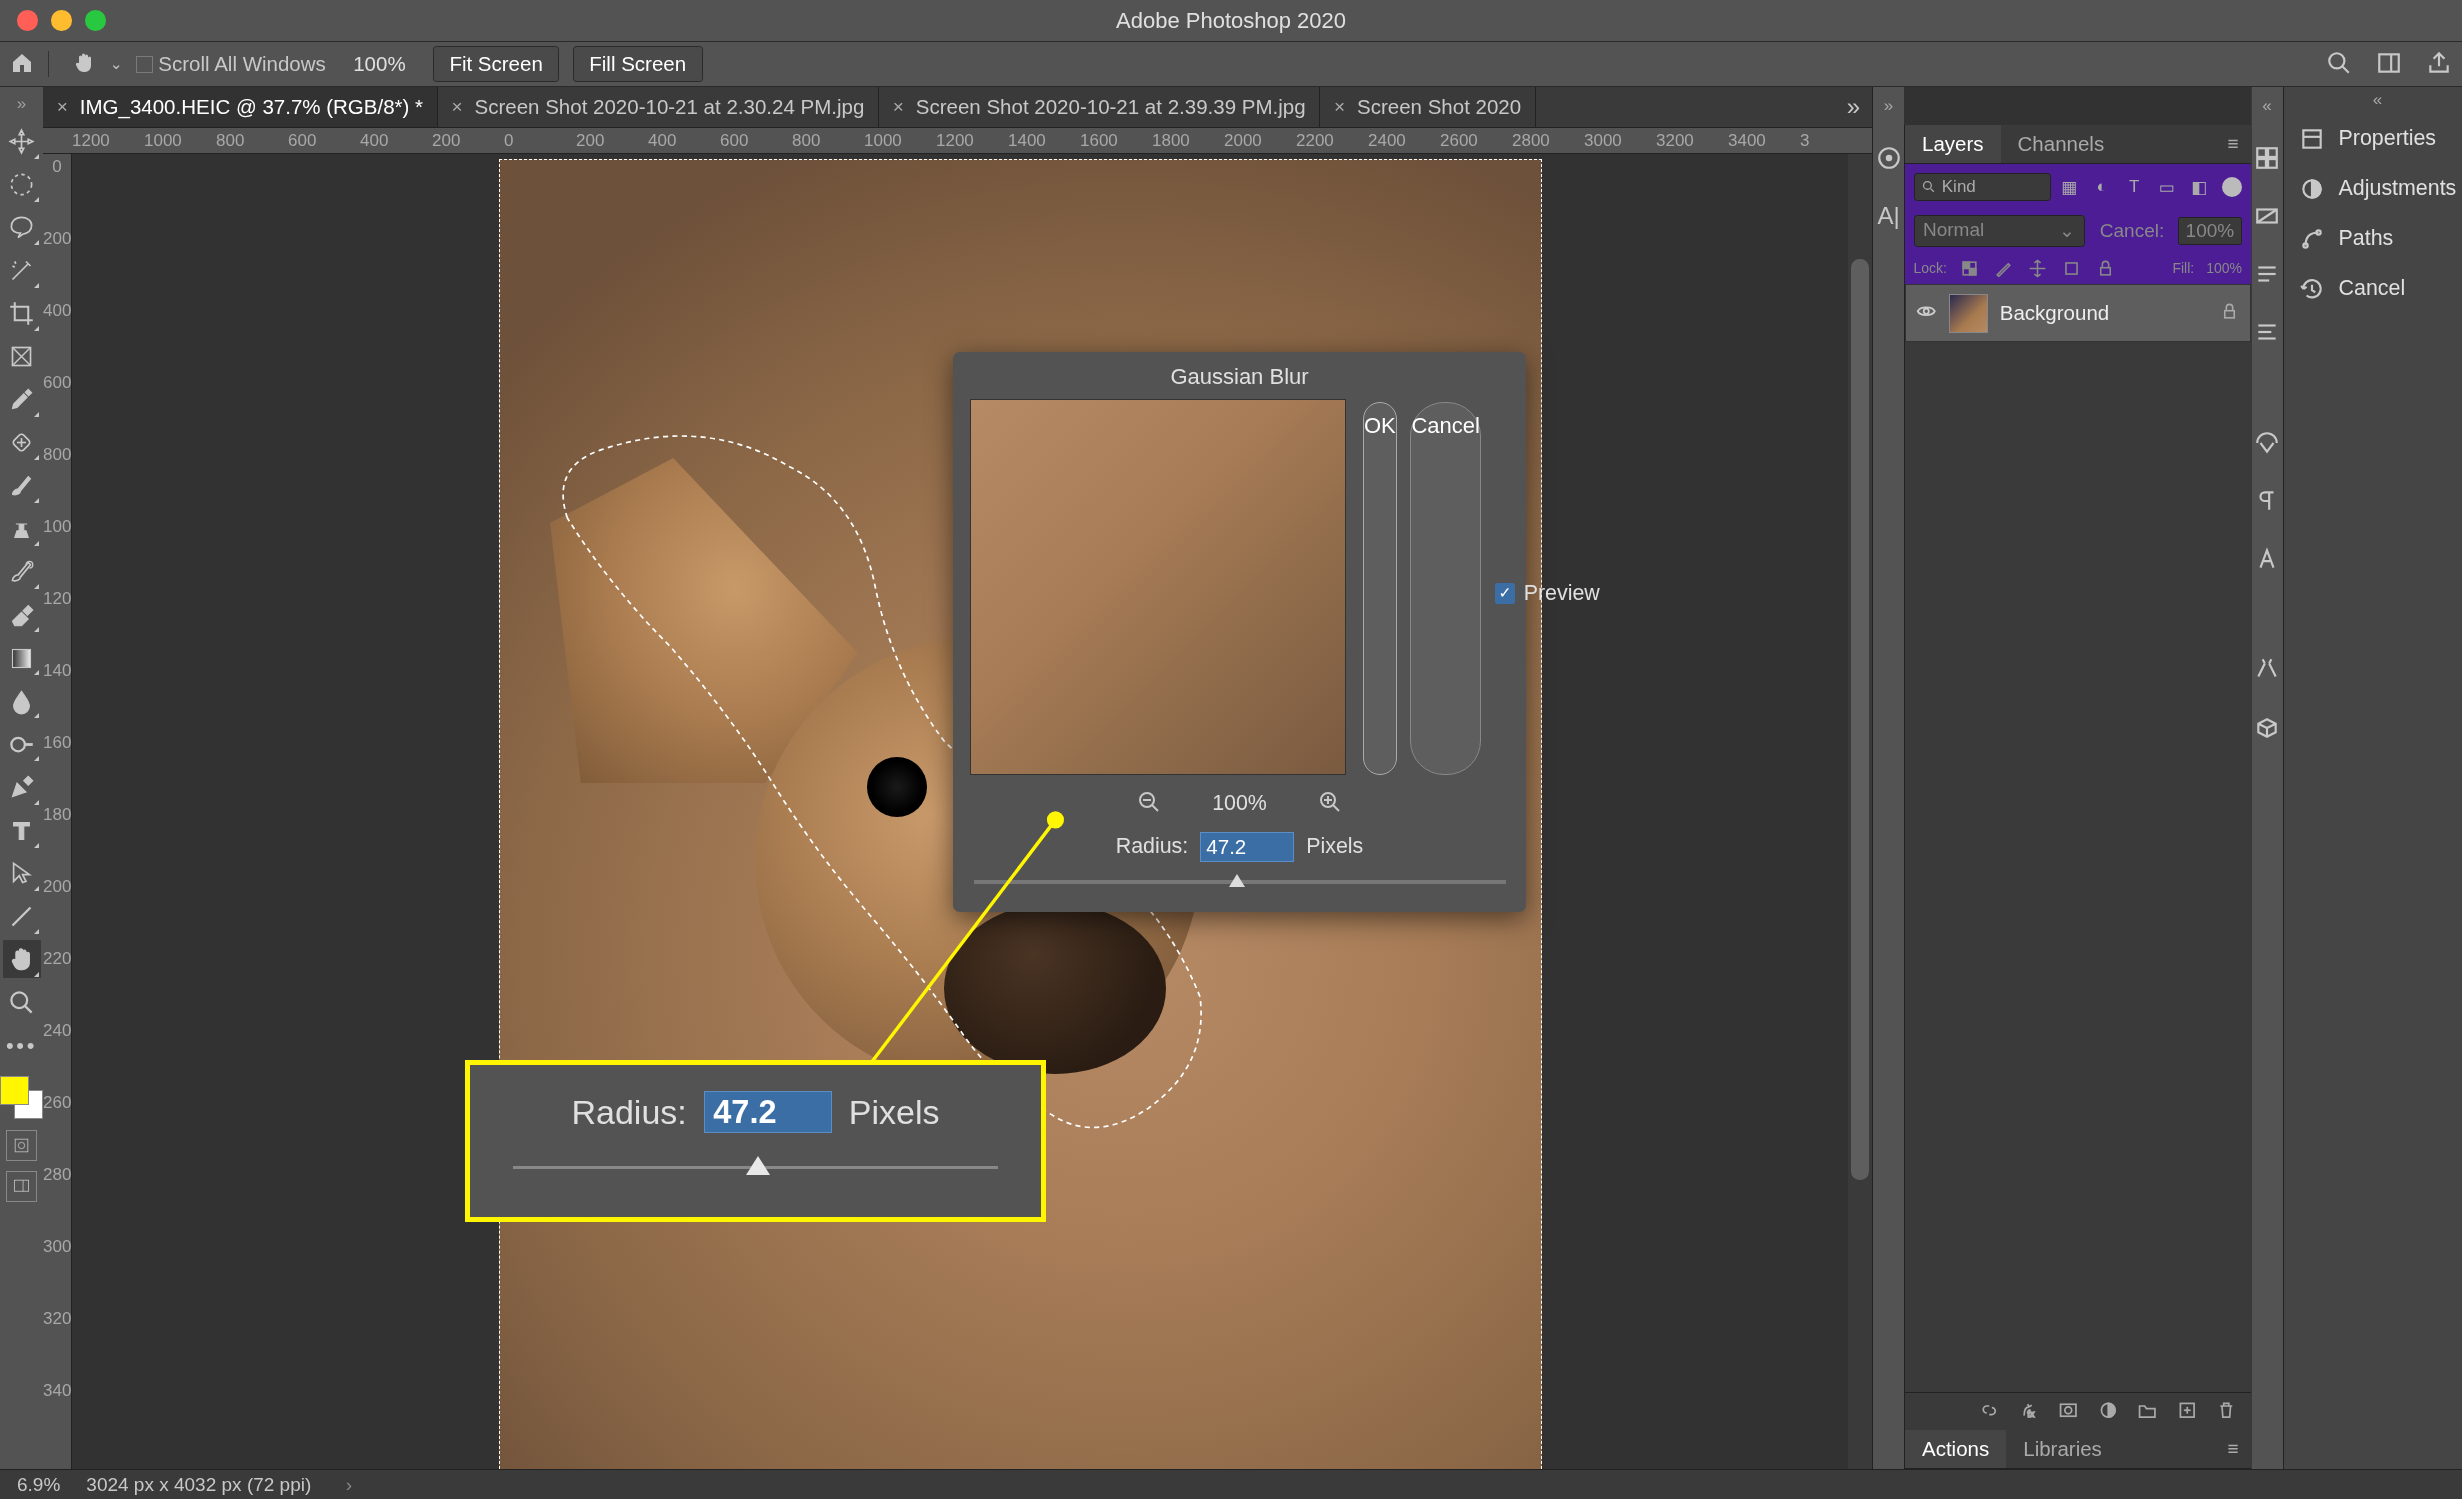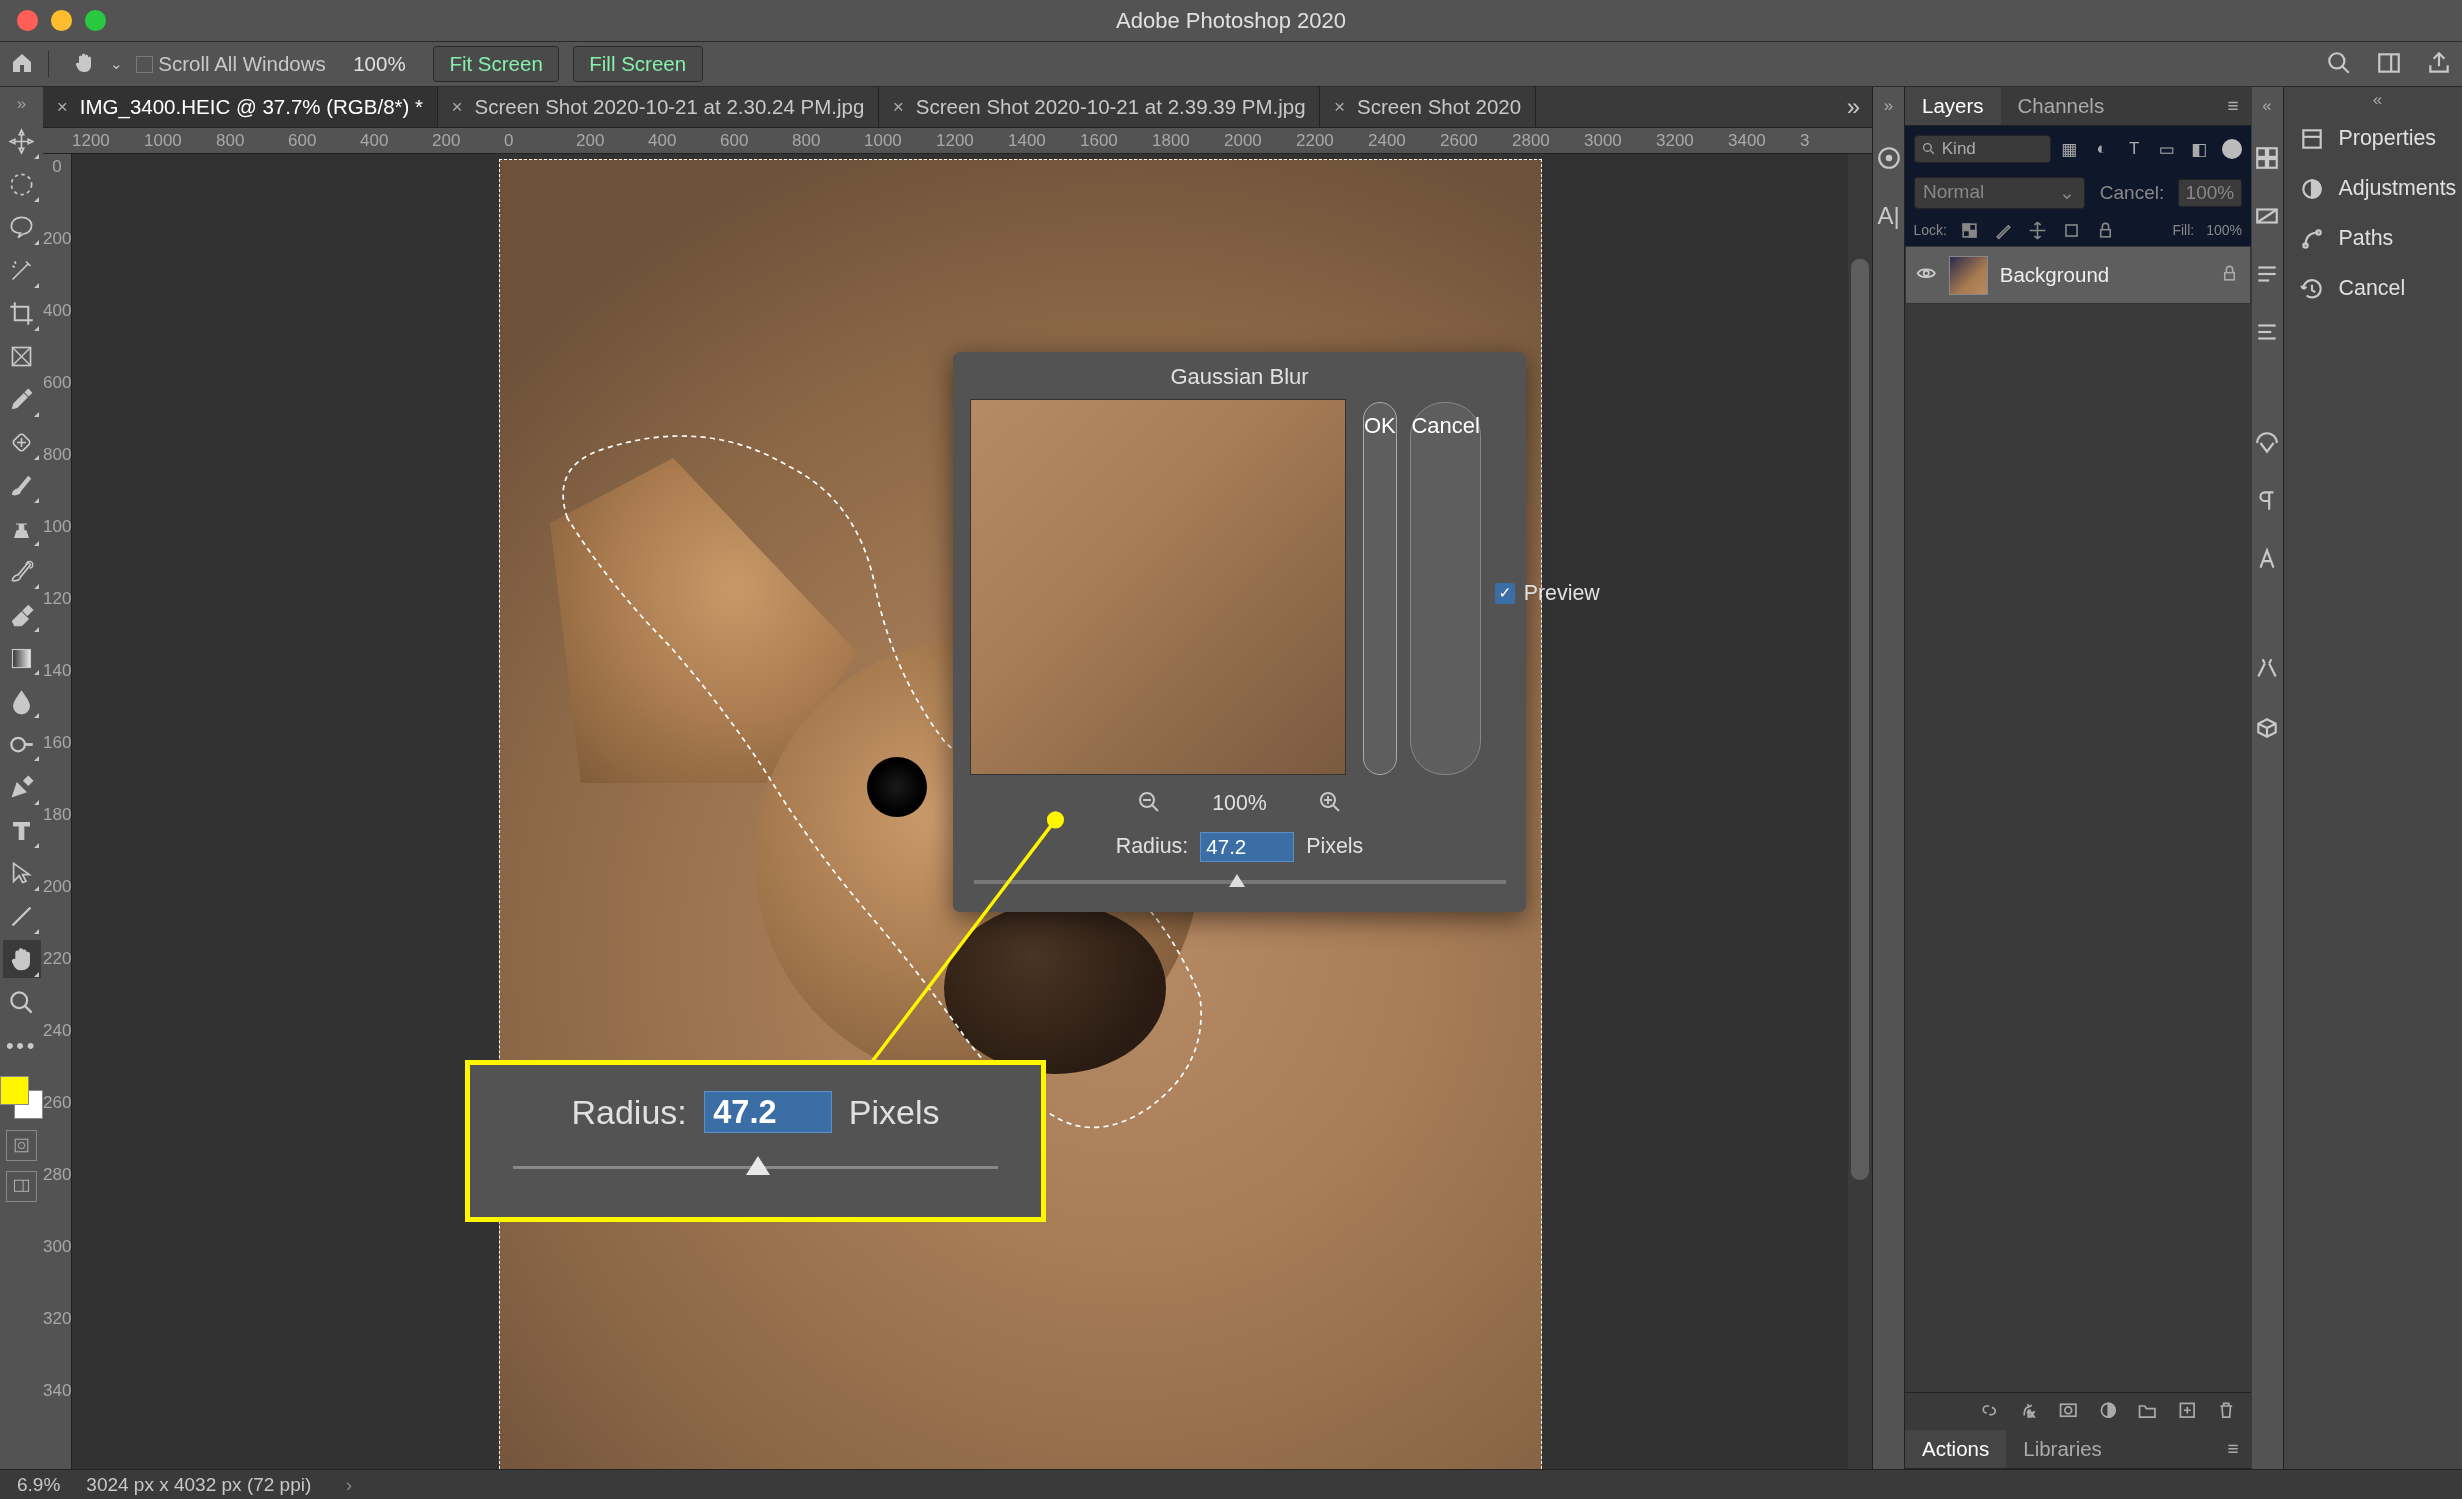--- a/index.html
+++ b/index.html
@@ -15,21 +15,21 @@
 .titlebar .title { position: absolute; left: 50%; transform: translateX(-50%); color: #e0e0e0; font-size: 22px; }
 
 
 .optbar { height: 46px; background: #535353; border-top: 0.9px solid #2a2a2a; border-bottom: 0.9px solid #2a2a2a; display: flex; align-items: center; padding: 0 10.3px; gap: 13.7px; }
 .optbar .home-icon svg { width: 24px; height: 24px; fill: #c8c8c8; }
 .optbar .hand-icon svg { width: 24px; height: 24px; fill: #c8c8c8; }
 .optbar .caret { font-size: 15.4px; color: #c8c8c8; }
 .optbar .chk { width: 17px; height: 17px; border: 0.9px solid #7a7a7a; display: inline-block; margin-right: 5.1px; vertical-align: middle; }
 .optbar .lbl { font-size: 20.5px; color: #c8c8c8; display: inline-flex; align-items: center; }
 .optbar .zoom { font-size: 20.5px; color: #e0e0e0; padding: 0 13.7px; }
-.optbar .btn { background: #4a4a4a; border: 0.9px solid #2a2a2a; padding: 5.1px 15.4px; font-size: 20.5px; color: #86efac; border-radius: 3.4px; }
+.optbar .btn { background: #4a4a4a; border: 0.9px solid #2a2a2a; padding: 5.1px 15.4px; font-size: 20.5px; color: #ffffff; border-radius: 3.4px; }
 .optbar .spacer { flex: 1; }
 .optbar .right-icons { display: flex; gap: 24px; align-items: center; }
 .optbar .right-icons svg { width: 26px; height: 26px; fill: none; stroke: #c8c8c8; stroke-width: 2; }
 
 
 .main { display: flex; height: calc(100% - 41px - 46px - 31px); }
 
 
 .tools { width: 67px; background: #535353; display: flex; flex-direction: column; align-items: center; padding-top: 6.8px; gap: 1.7px; }
 .tools .collapse { font-size: 17px; color: #a0a0a0; margin-bottom: 5.1px; }
@@ -97,21 +97,21 @@
 .callout .crow .val { width: 128px; background: #3a6ea5; border: 1.7px solid #5a8ec5; color: #fff; font-size: 32.5px; padding: 1.7px 8.5px; font-weight: 600; }
 .callout .cslider { position: relative; height: 32.5px; margin: 20.5px 43px 0; }
 .callout .cslider .track { position: absolute; left: 0; right: 0; top: 12px; height: 3.4px; background: #888; }
 .callout .cslider .thumb { position: absolute; left: 48%; top: 1.7px; width: 0; height: 0; border-left: 12px solid transparent; border-right: 12px solid transparent; border-bottom: 19px solid #e8e8e8; }
 .callline { position:absolute; z-index:11; pointer-events:none; }
 .rail { width: 53px; background: #535353; border-left: 0.9px solid #222; display: flex; flex-direction: column; align-items: center; padding-top: 8.5px; gap: 27px; }
 .rail .ic { width: 31px; height: 31px; display:flex; align-items:center; justify-content:center;}
 .rail .ic svg { width: 26px; height: 26px; fill: none; stroke: #c8c8c8; stroke-width: 2; }
 .rail.sep { border-left: 0.9px solid #3a3a3a; }
 
-.panelcol { width: 436px; background: #0f172a; border-left: 0.9px solid #222; display: flex; flex-direction: column; }
+.panelcol { width: 436px; background: #4c1d95; border-left: 0.9px solid #222; display: flex; flex-direction: column; margin-top: 38px; }
 .phead { display: flex; align-items: center; height: 39px; background: #3a3a3a; border-bottom: 0.9px solid #222; padding-left: 0;}
 .ptab { padding: 0 17px; height: 100%; display: flex; align-items: center; font-size: 20.5px; color: #aaa; }
 .ptab.active { background: #454545; color: #fff; }
 .phead .menu { margin-left: auto; padding: 0 12px; color: #aaa; font-size: 19px; }
 
 .filterrow { display: flex; align-items: center; gap: 8.5px; padding: 6.8px 8.5px; height: 46px; }
 .filterrow .search { display:flex; align-items:center; gap:5.1px; background: #3a3a3a; border:0.9px solid #222; padding:3.4px 6.8px; border-radius:3.4px; width: 137px;}
 .filterrow .search input { background: transparent; border: none; color: #aaa; font-size: 17px; width: 85px;}
 .filterrow .ficons { display:flex; gap:12px; margin-left:auto; align-items:center;}
 .filterrow .ficons span { width:20.5px; height:20.5px; display:inline-flex; align-items:center; justify-content:center; color:#aaa; font-size:17px;}

